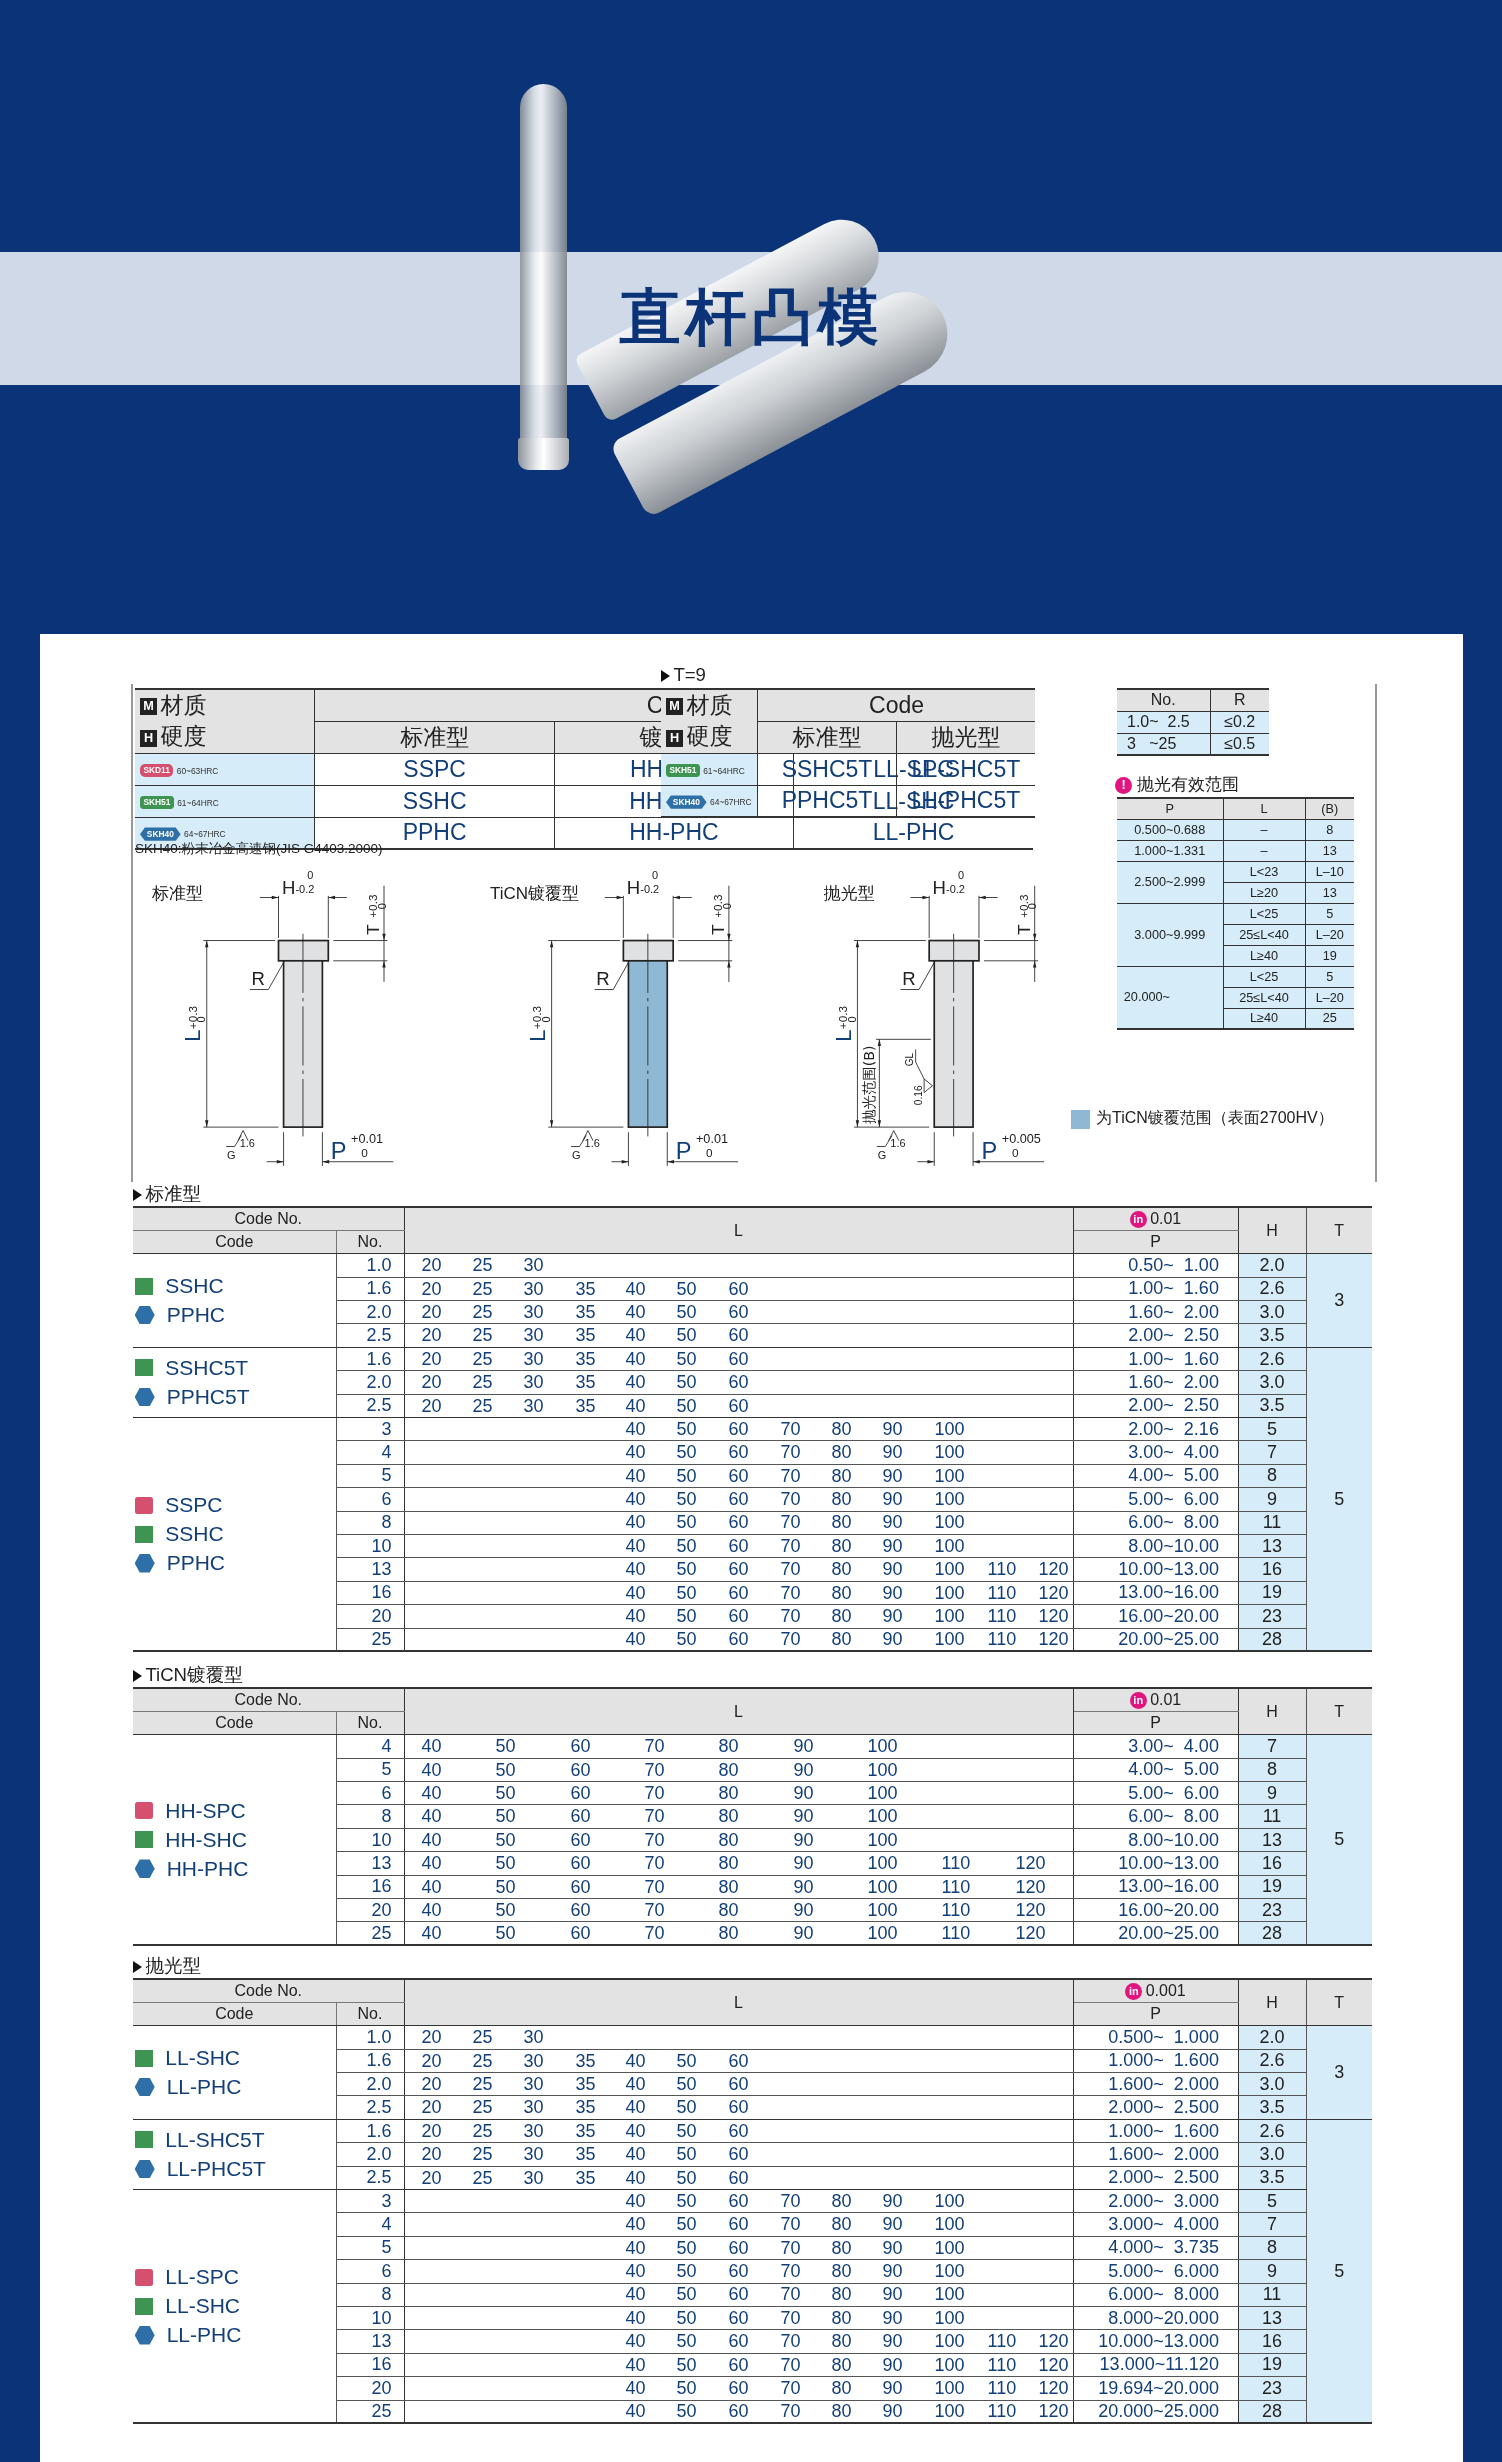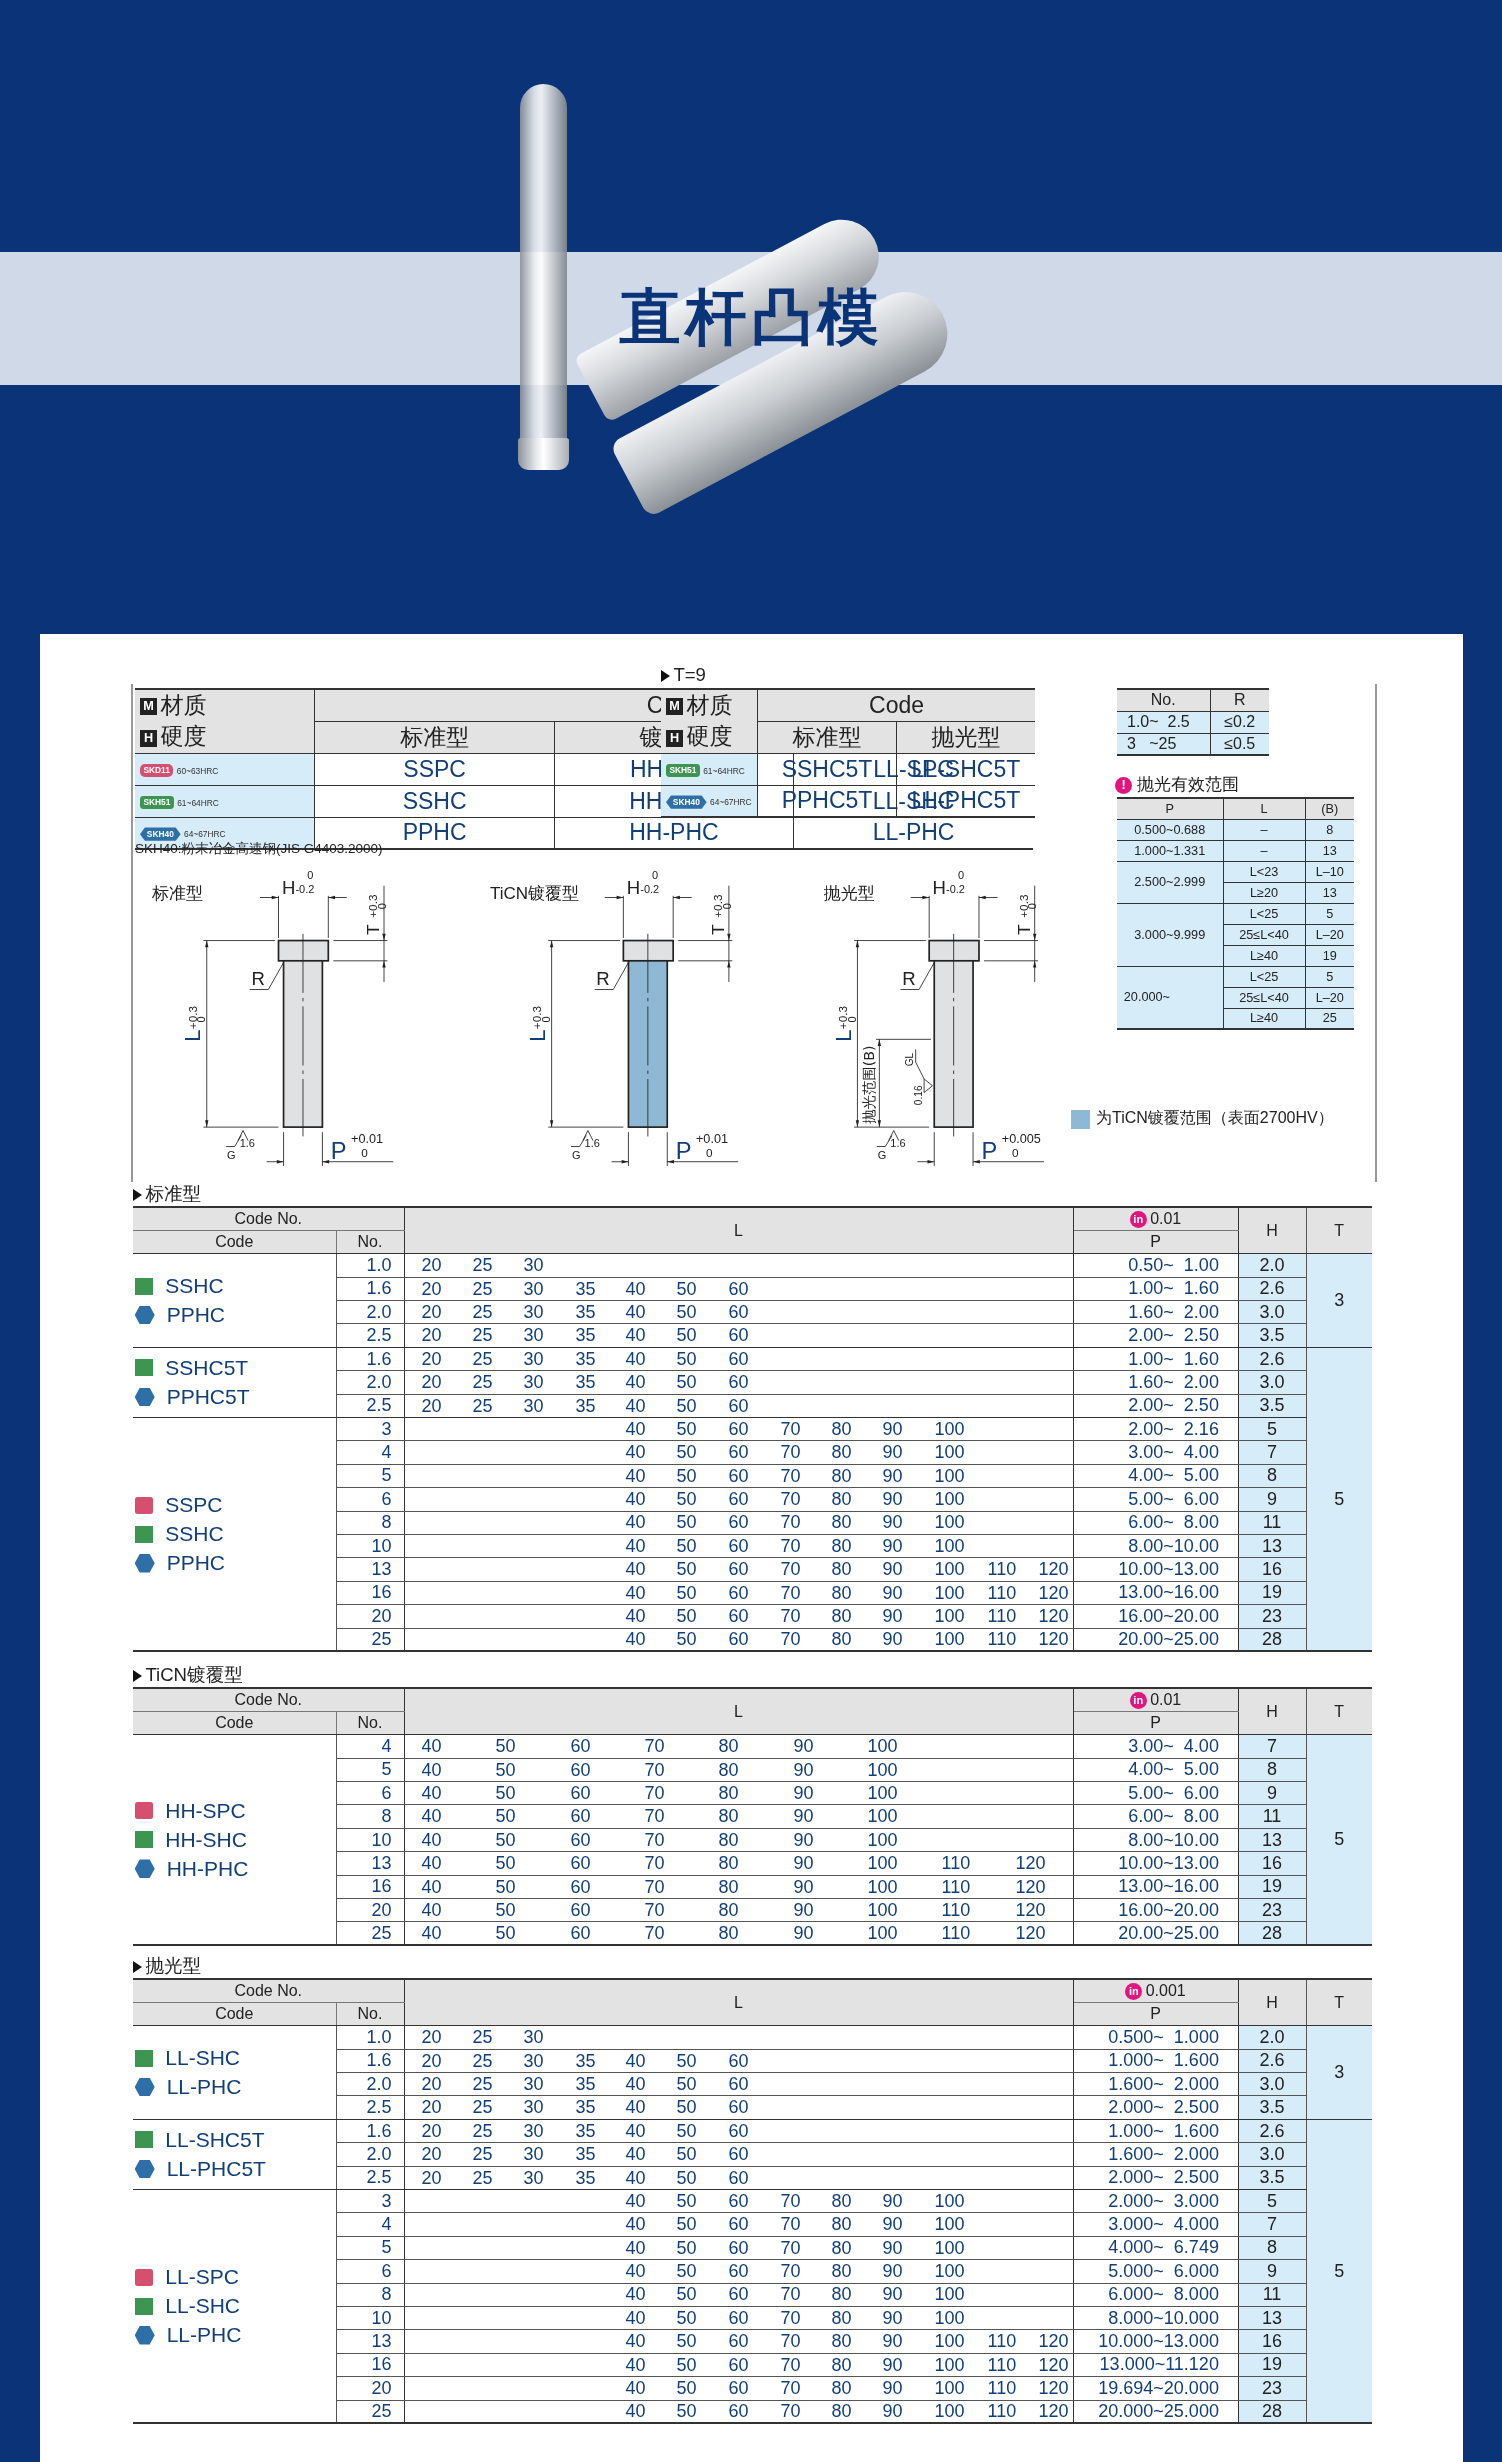--- a/index.html
+++ b/index.html
@@ -734,39 +734,39 @@
         </tr>
         <tr>
           <td class="no" style="">4</td>
           <td class="l" style="position:relative"><div style="position:relative;height:18.6px;line-height:18.6px"><span style="position:absolute;left:221px">40</span><span style="position:absolute;left:272px">50</span><span style="position:absolute;left:324px">60</span><span style="position:absolute;left:376px">70</span><span style="position:absolute;left:427px">80</span><span style="position:absolute;left:478px">90</span><span style="position:absolute;left:530px">100</span></div></td>
           <td class="p" style="">3.000~  4.000</td>
           <td class="h" style="">7</td>
         </tr>
         <tr>
           <td class="no" style="">5</td>
           <td class="l" style="position:relative"><div style="position:relative;height:18.6px;line-height:18.6px"><span style="position:absolute;left:221px">40</span><span style="position:absolute;left:272px">50</span><span style="position:absolute;left:324px">60</span><span style="position:absolute;left:376px">70</span><span style="position:absolute;left:427px">80</span><span style="position:absolute;left:478px">90</span><span style="position:absolute;left:530px">100</span></div></td>
-          <td class="p" style="">4.000~  6.749</td>
+          <td class="p" style="">4.000~  3.735</td>
           <td class="h" style="">8</td>
         </tr>
         <tr>
           <td class="no" style="">6</td>
           <td class="l" style="position:relative"><div style="position:relative;height:18.6px;line-height:18.6px"><span style="position:absolute;left:221px">40</span><span style="position:absolute;left:272px">50</span><span style="position:absolute;left:324px">60</span><span style="position:absolute;left:376px">70</span><span style="position:absolute;left:427px">80</span><span style="position:absolute;left:478px">90</span><span style="position:absolute;left:530px">100</span></div></td>
           <td class="p" style="">5.000~  6.000</td>
           <td class="h" style="">9</td>
         </tr>
         <tr>
           <td class="no" style="">8</td>
           <td class="l" style="position:relative"><div style="position:relative;height:18.6px;line-height:18.6px"><span style="position:absolute;left:221px">40</span><span style="position:absolute;left:272px">50</span><span style="position:absolute;left:324px">60</span><span style="position:absolute;left:376px">70</span><span style="position:absolute;left:427px">80</span><span style="position:absolute;left:478px">90</span><span style="position:absolute;left:530px">100</span></div></td>
           <td class="p" style="">6.000~  8.000</td>
           <td class="h" style="">11</td>
         </tr>
         <tr>
           <td class="no" style="">10</td>
           <td class="l" style="position:relative"><div style="position:relative;height:18.6px;line-height:18.6px"><span style="position:absolute;left:221px">40</span><span style="position:absolute;left:272px">50</span><span style="position:absolute;left:324px">60</span><span style="position:absolute;left:376px">70</span><span style="position:absolute;left:427px">80</span><span style="position:absolute;left:478px">90</span><span style="position:absolute;left:530px">100</span></div></td>
-          <td class="p" style="">8.000~10.000</td>
+          <td class="p" style="">8.000~20.000</td>
           <td class="h" style="">13</td>
         </tr>
         <tr>
           <td class="no" style="">13</td>
           <td class="l" style="position:relative"><div style="position:relative;height:18.6px;line-height:18.6px"><span style="position:absolute;left:221px">40</span><span style="position:absolute;left:272px">50</span><span style="position:absolute;left:324px">60</span><span style="position:absolute;left:376px">70</span><span style="position:absolute;left:427px">80</span><span style="position:absolute;left:478px">90</span><span style="position:absolute;left:530px">100</span><span style="position:absolute;left:583px">110</span><span style="position:absolute;left:634px">120</span></div></td>
           <td class="p" style="">10.000~13.000</td>
           <td class="h" style="">16</td>
         </tr>
         <tr>
           <td class="no" style="">16</td>

